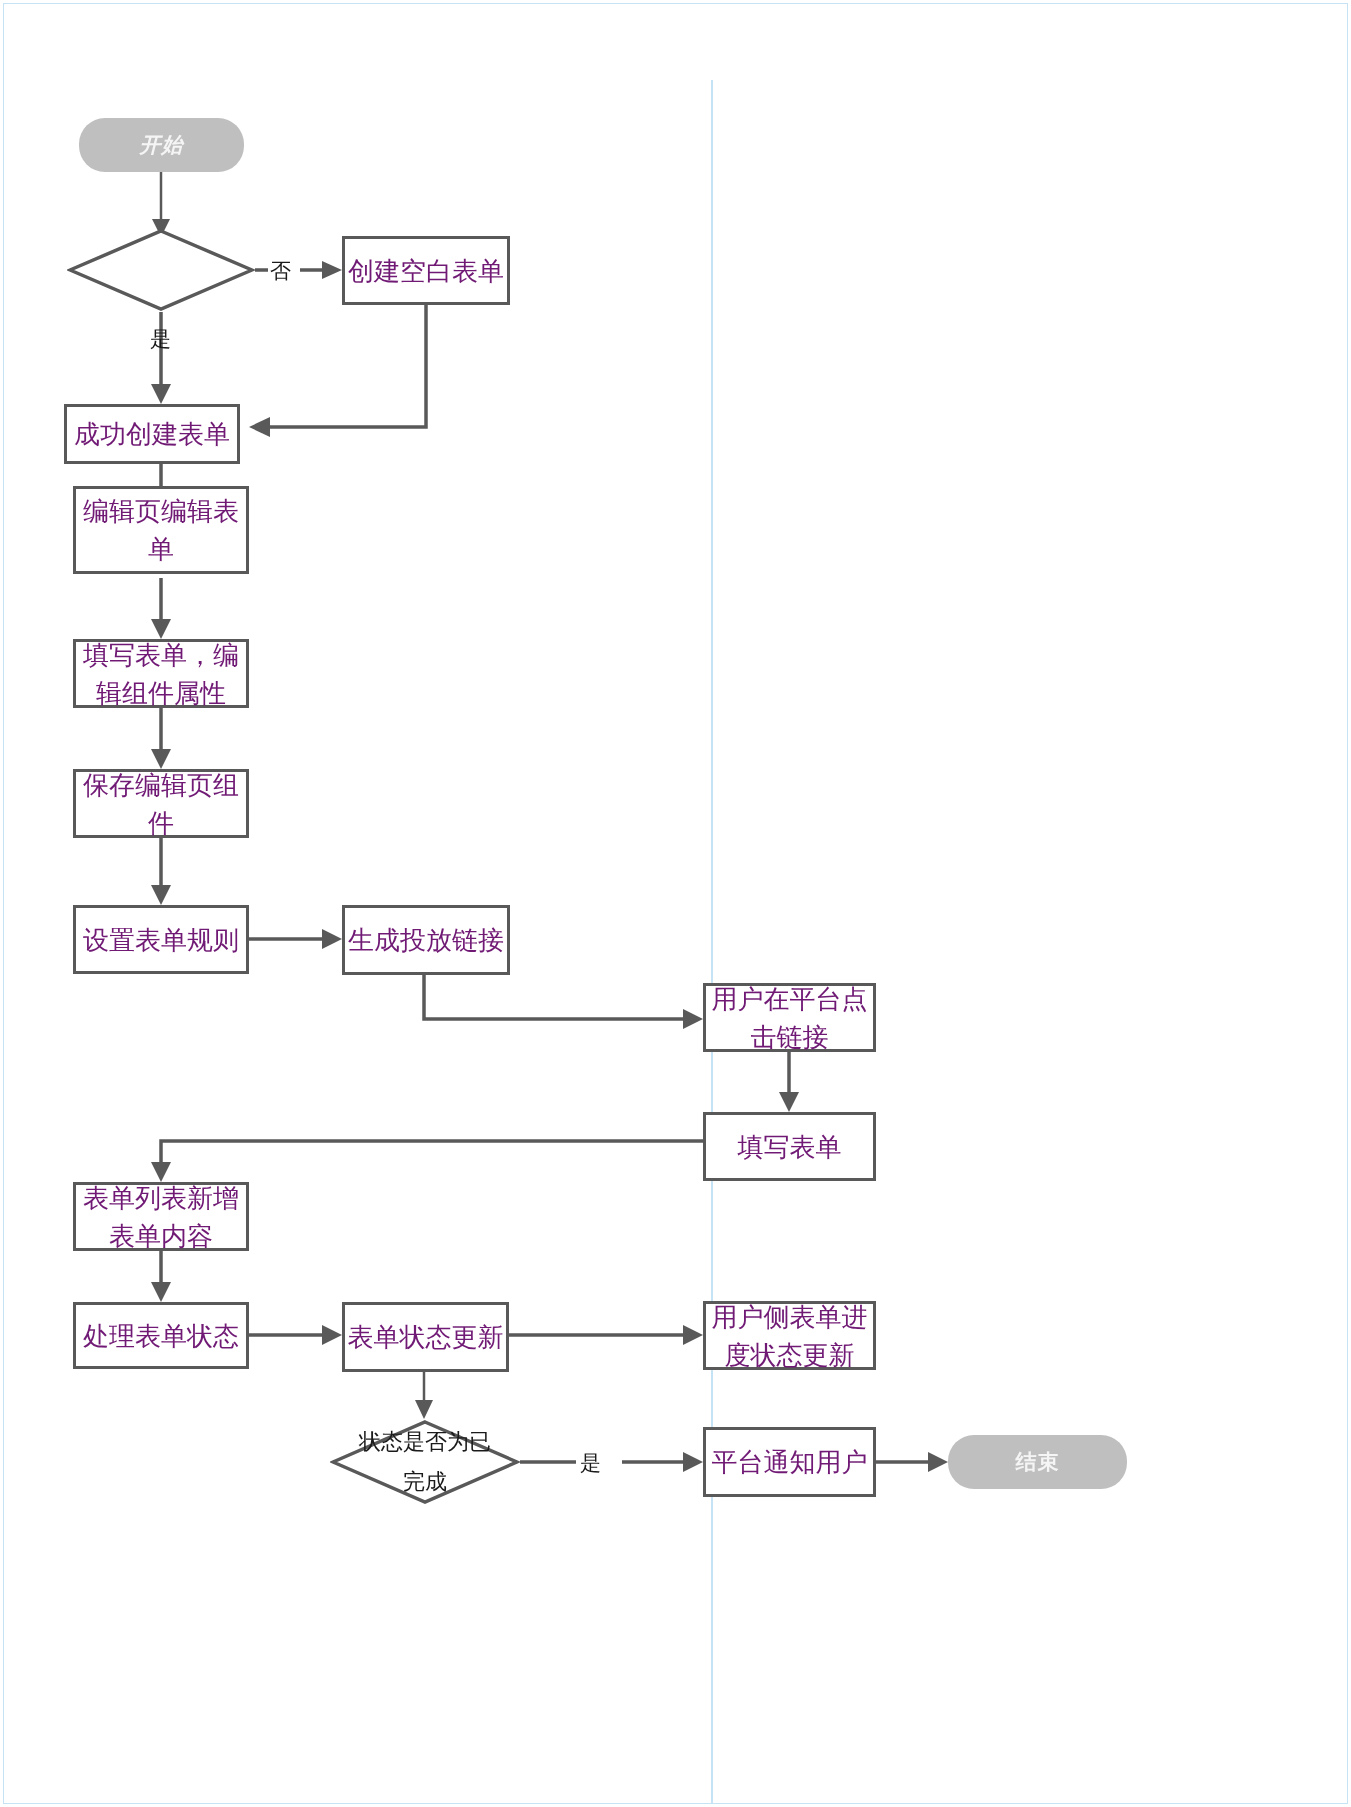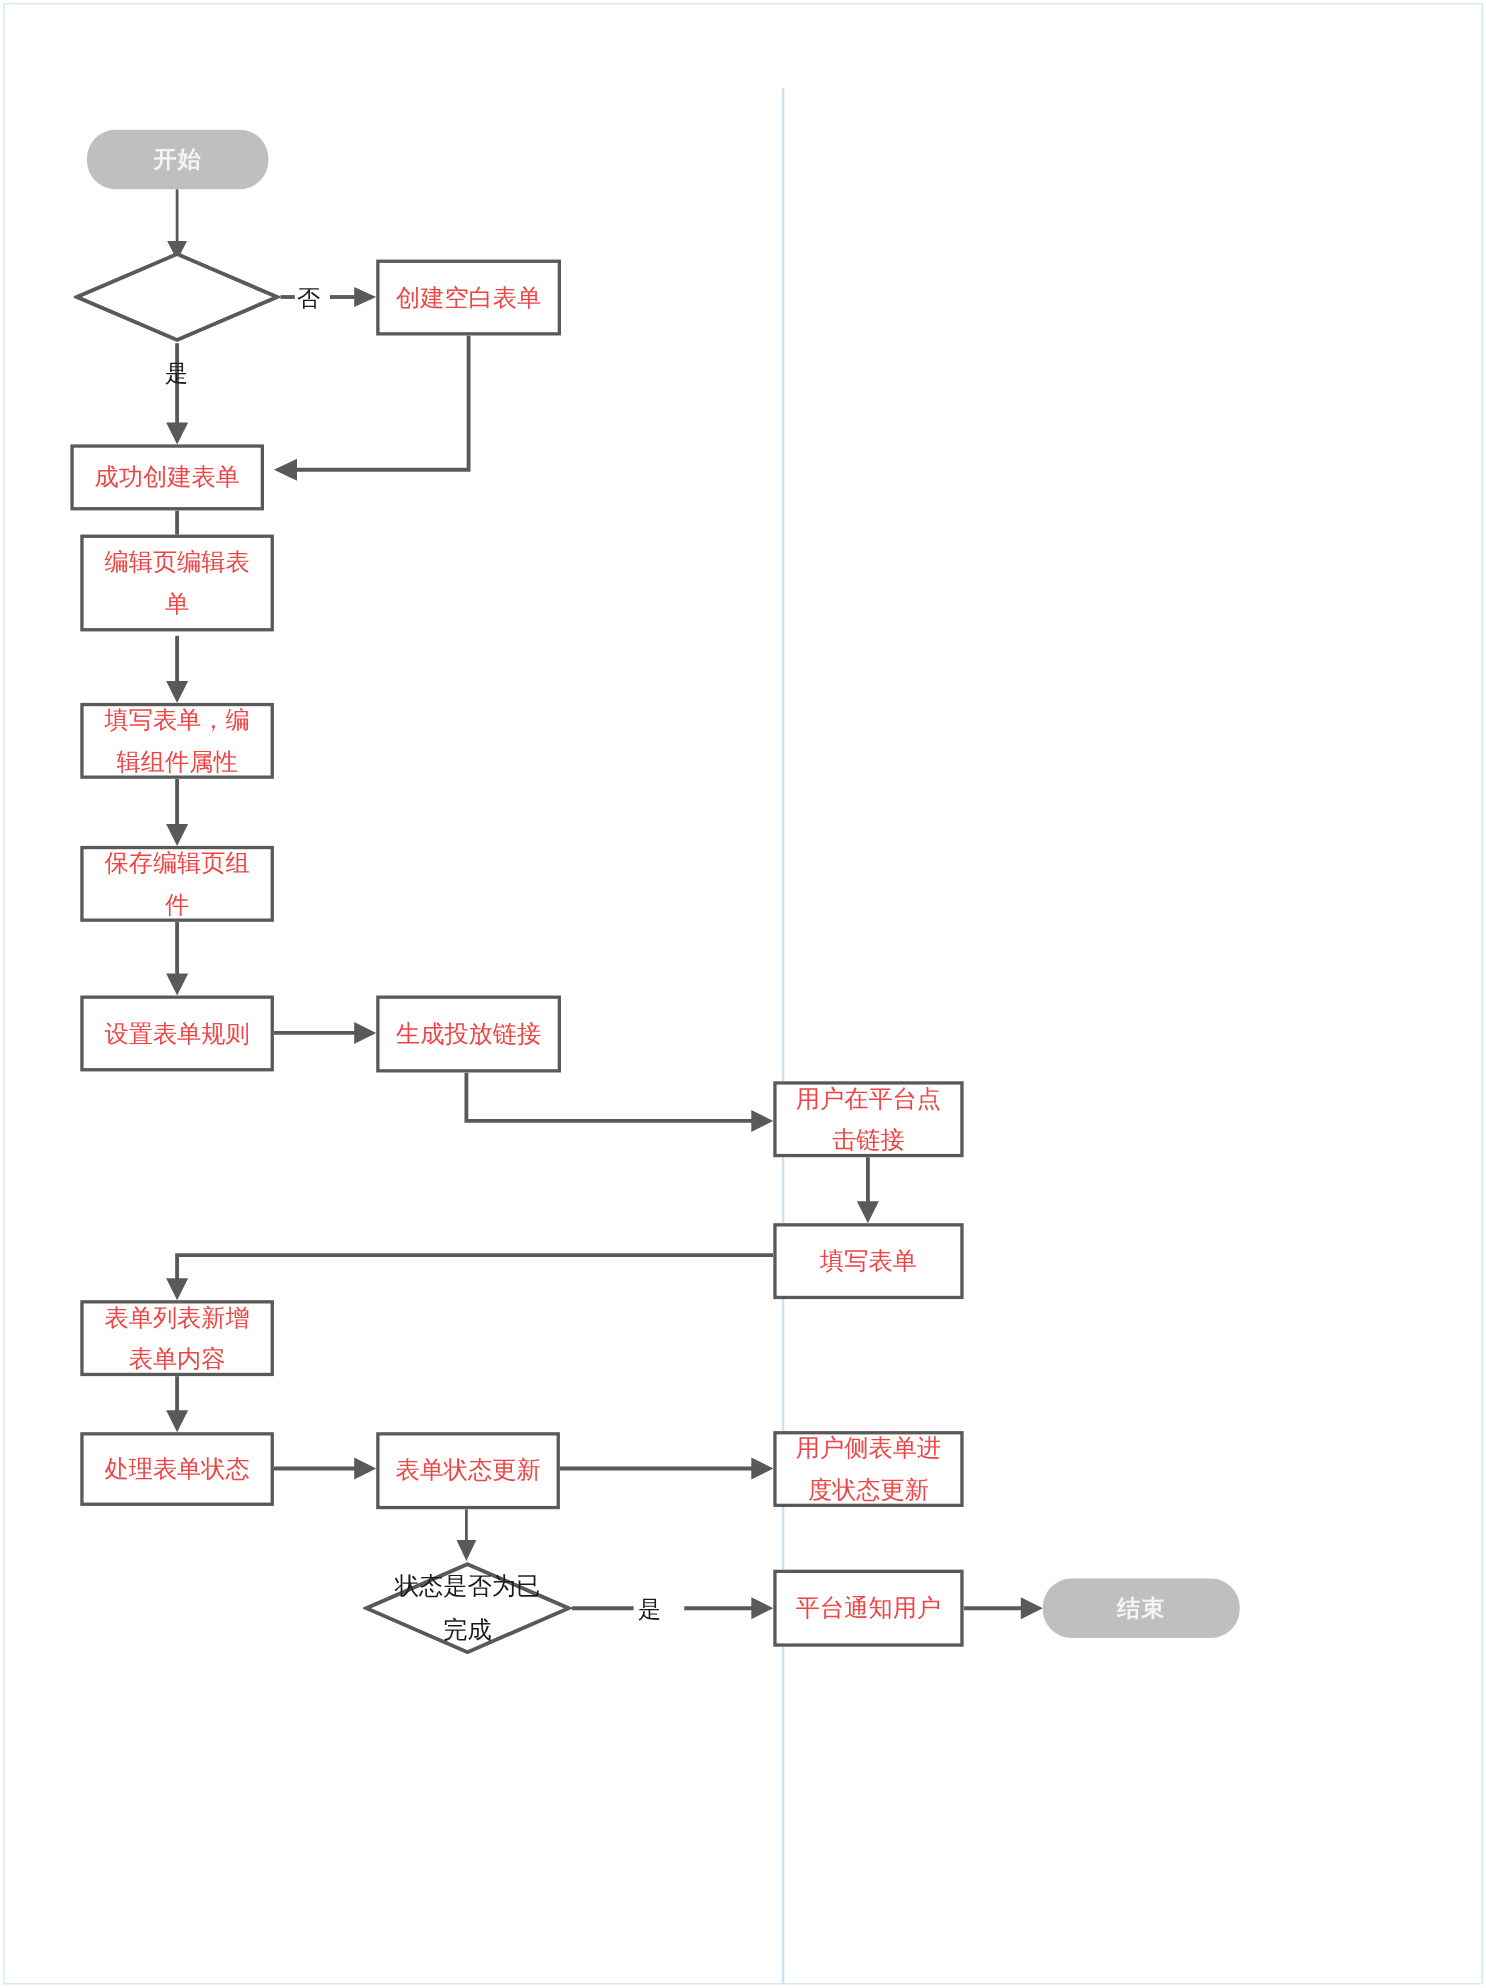--- a/index.html
+++ b/index.html
@@ -71,22 +71,22 @@
     display: flex;
     align-items: center;
     justify-content: center;
     text-align: center;
   }
   .node-rect {
     background: #ffffff;
     border: 3px solid #595959;
   }
   .node-rect .label {
-    font-size: 22px;
-    color: #ef4444;
+    font-size: 26px;
+    color: #701a75;
     line-height: 38px;
     white-space: pre-line;
   }
   .node-terminal {
     background: #bfbfbf;
     border-radius: 26px;
   }
   .node-terminal .label {
     font-size: 21px;
     font-weight: bold;
@@ -201,21 +201,21 @@
     <polygon class="arrow" points="424,1419 415,1400 433,1400"></polygon>
 
     <line x1="520" y1="1462" x2="576" y2="1462"></line>
     <line x1="622" y1="1462" x2="686" y2="1462"></line>
     <polygon class="arrow" points="703,1462 683,1452 683,1472"></polygon>
 
     <line x1="876" y1="1462" x2="930" y2="1462"></line>
     <polygon class="arrow" points="948,1462 928,1452 928,1472"></polygon>
   </svg>
 
-  <div class="node node-terminal" style="left:79px; top:118px; width:165px; height:54px;">
+  <div class="node node-terminal" style="left:79px; top:118px; width:165px; height:54px;font-style:italic;">
     <span class="label">开始</span>
   </div>
 
   <div class="node node-diamond" style="left:67px; top:228px; width:188px; height:84px;">
     <svg width="188" height="84" viewBox="0 0 188 84">
       <polygon points="94,3 185,42 94,81 3,42" fill="#ffffff" stroke="#595959" stroke-width="3.5"></polygon>
     </svg>
   </div>
 
   <div class="node node-rect" style="left:342px; top:236px; width:168px; height:69px;">

